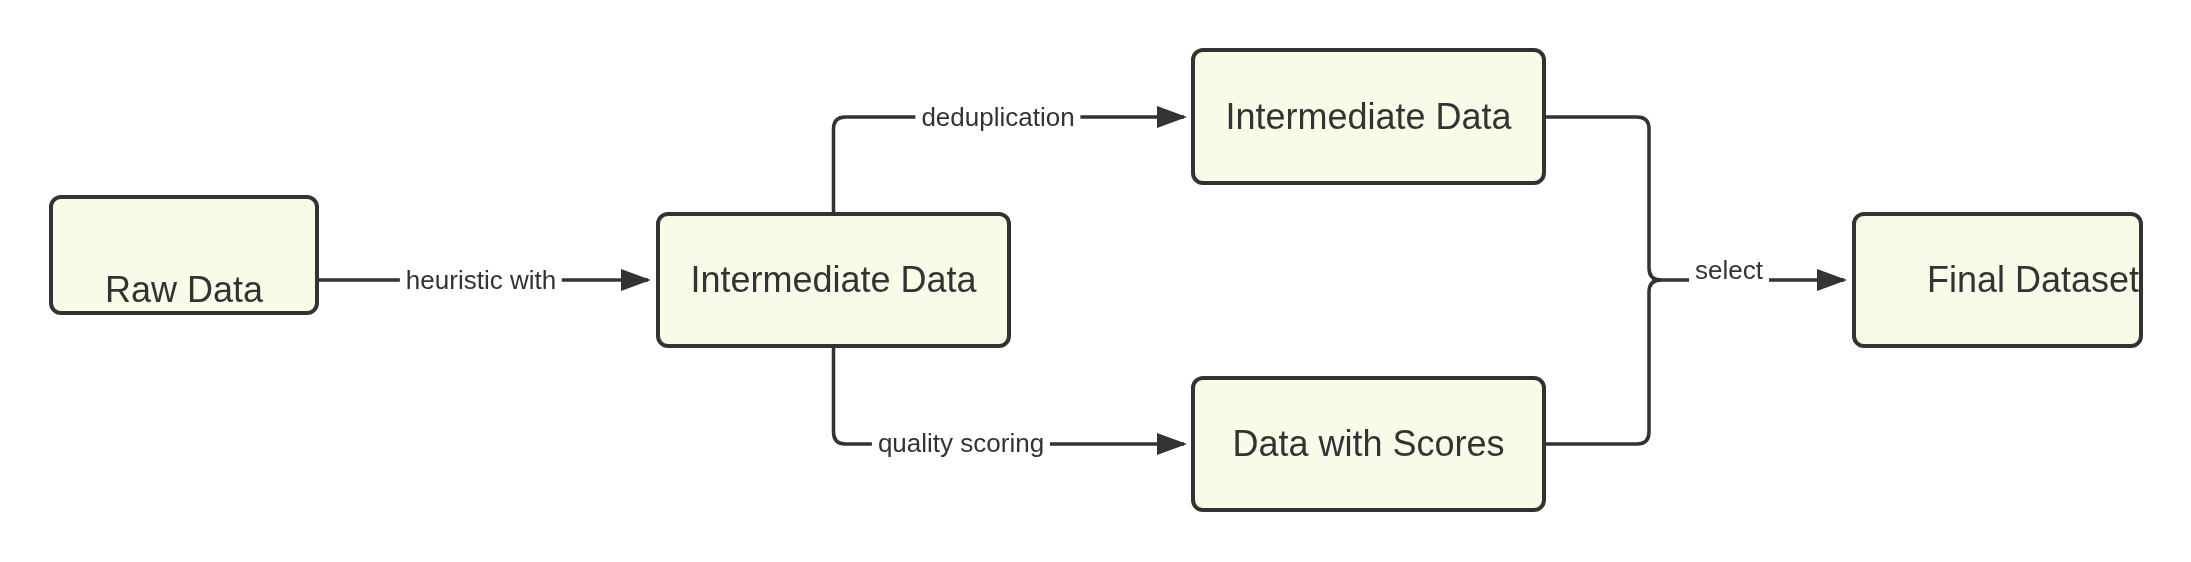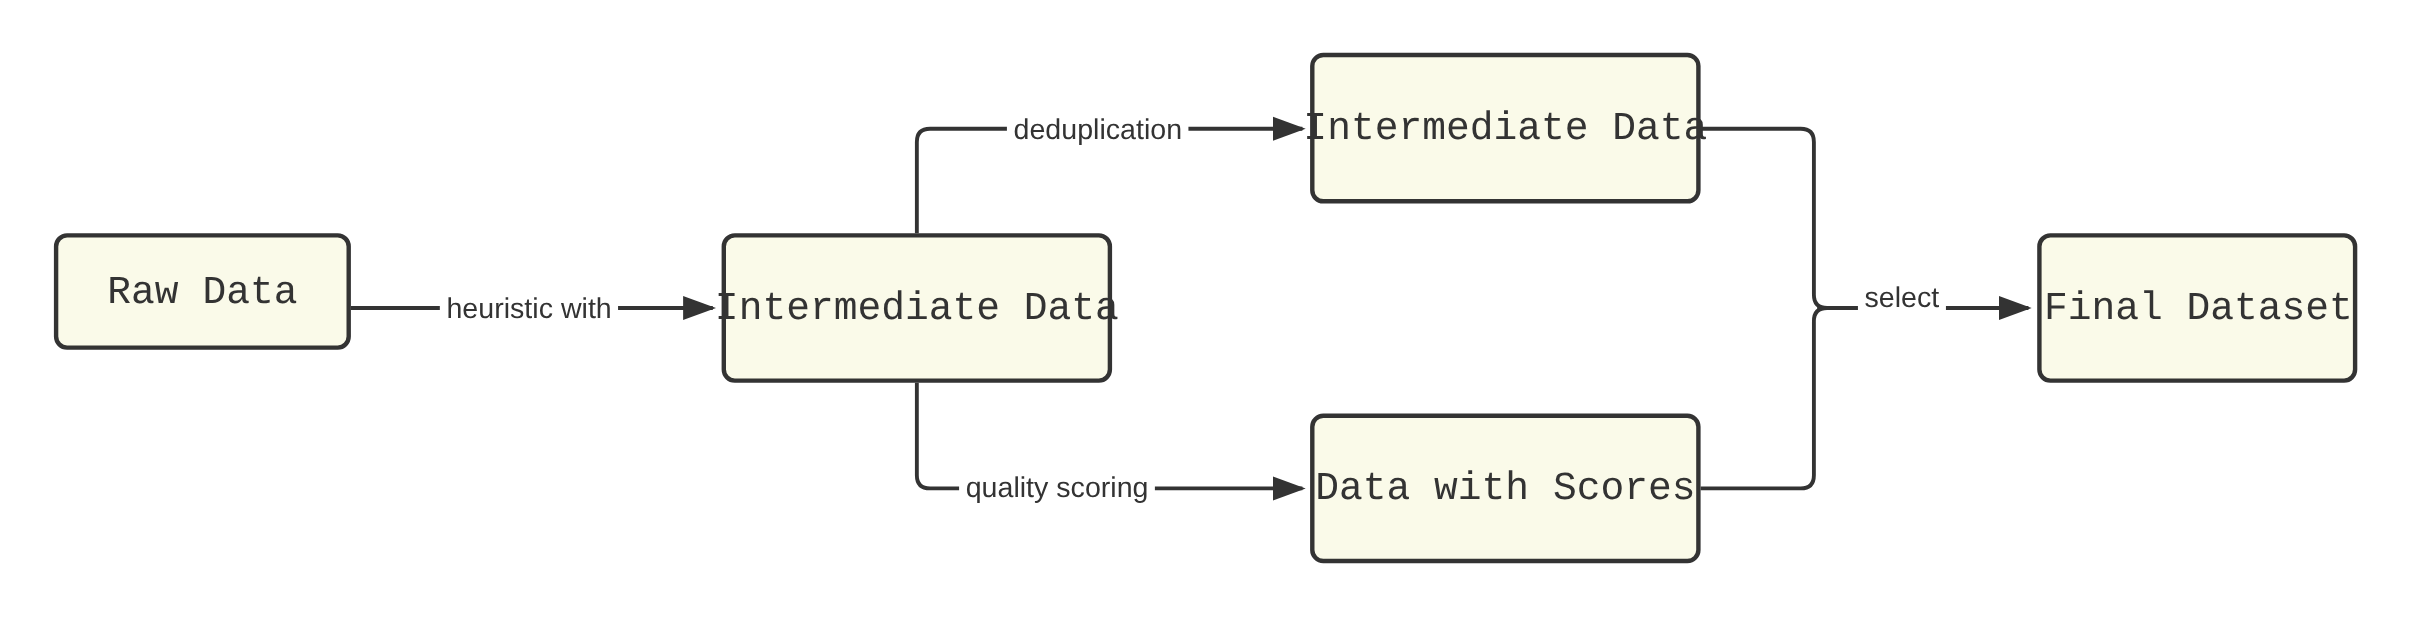--- a/index.html
+++ b/index.html
@@ -37,23 +37,22 @@
     position: absolute;
     background: var(--node-fill);
     border: 4px solid var(--node-border);
     border-radius: 12px;
     display: flex;
     align-items: center;
     justify-content: center;
     color: var(--text);
     font-size: 36px;
     white-space: nowrap;
-    font-family: Liberation Mono, monospace;
   }
-  .node-raw        { left:   49px; top: 212px; width: 270px; height: 106px; }
+  .node-raw        { left:   49px; top: 195px; width: 270px; height: 120px; align-items: flex-end; }
   .node-mid        { left:  656px; top: 212px; width: 355px; height: 136px; }
   .node-top        { left: 1191px; top:  48px; width: 355px; height: 137px; }
   .node-scores     { left: 1191px; top: 376px; width: 355px; height: 136px; justify-content: center; }
   .node-final      { left: 1852px; top: 212px; width: 291px; height: 136px; justify-content: flex-end; }
   .edge-label {
     position: absolute;
     transform: translate(-50%, -50%);
     background: var(--background);
     color: var(--text);
     font-size: 26px;

